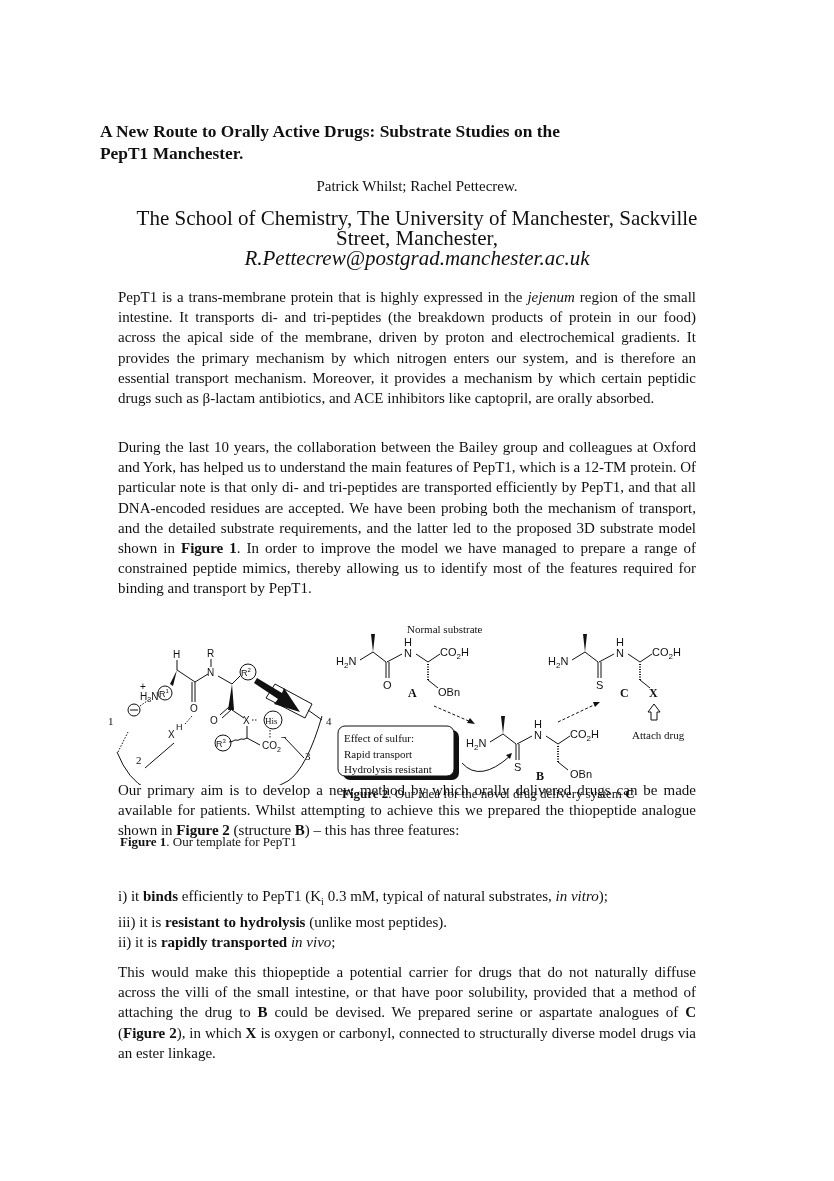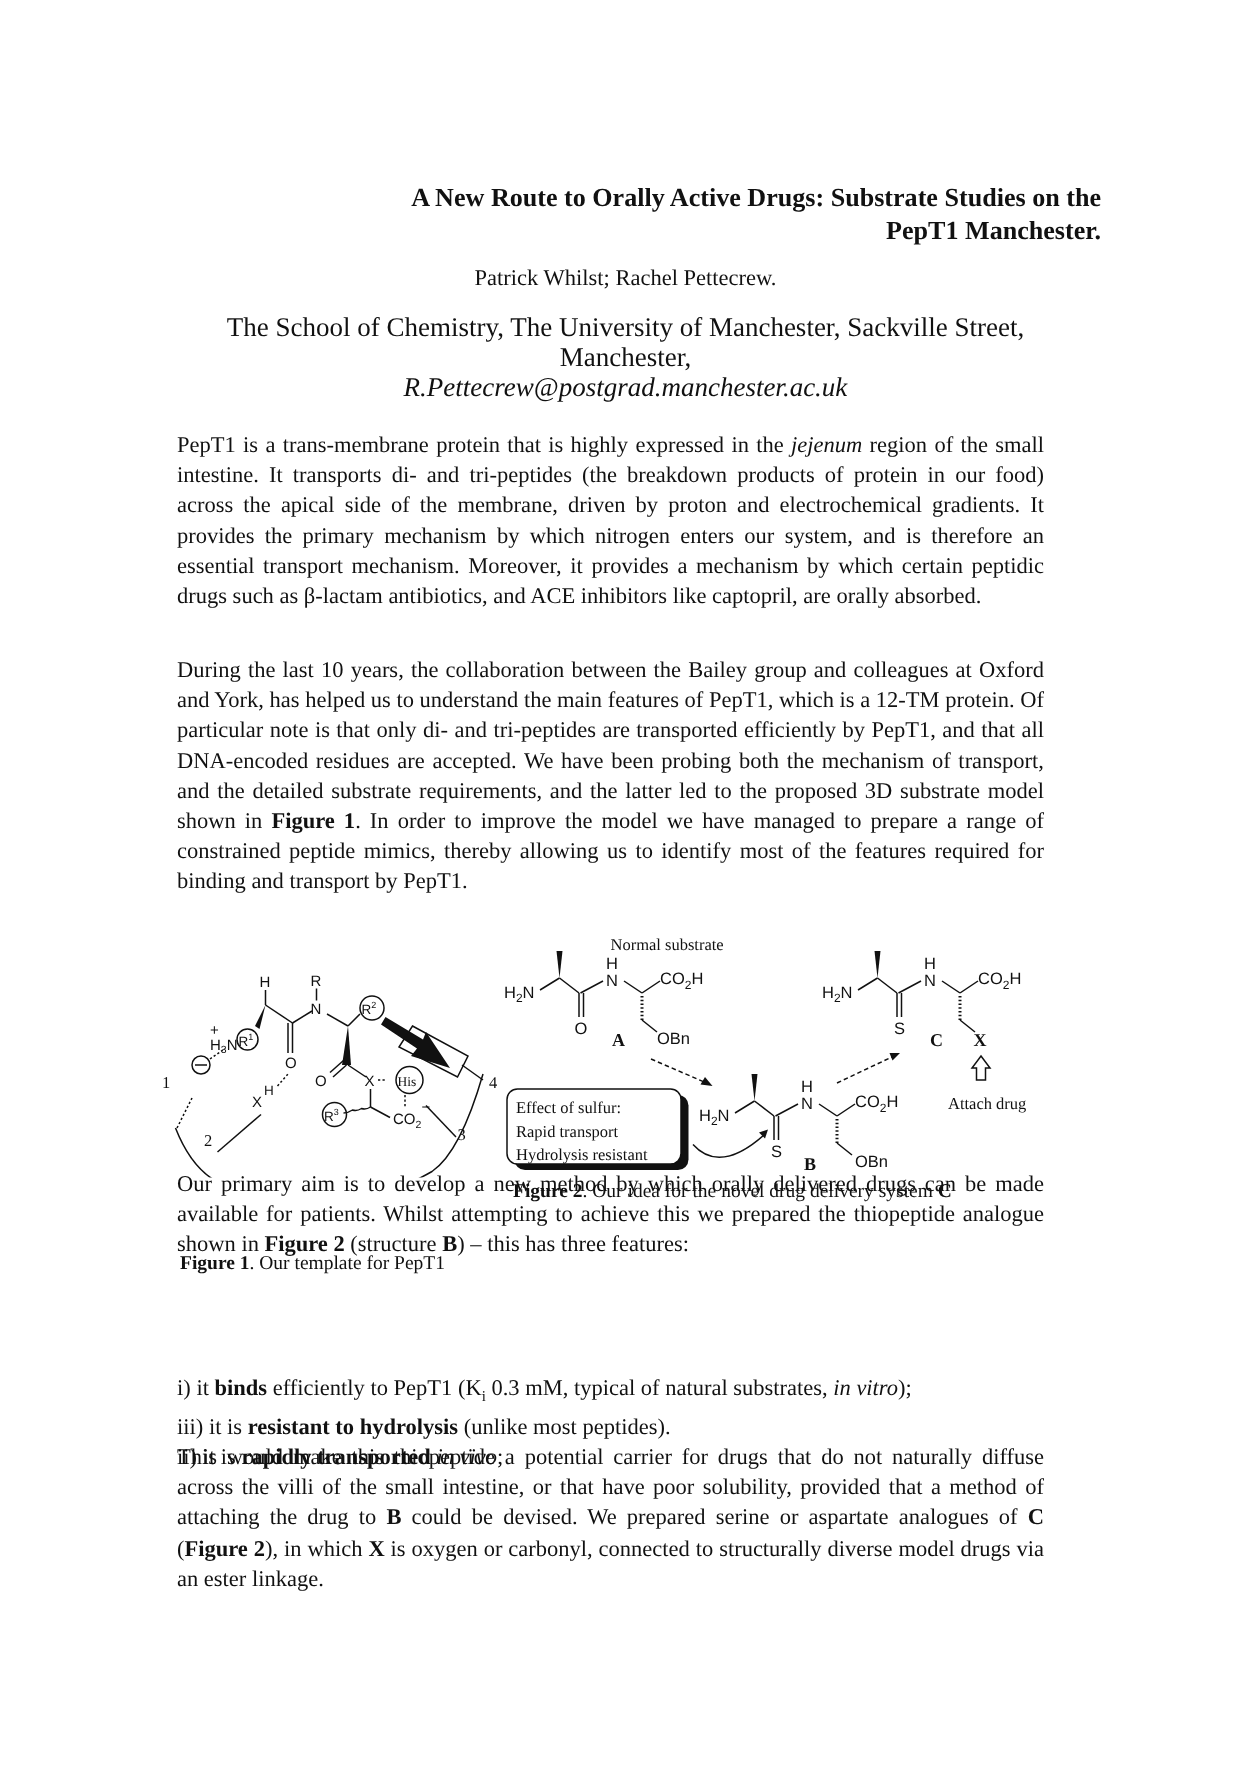--- a/index.html
+++ b/index.html
@@ -1,21 +1,21 @@
 <!DOCTYPE html>
 <html><head>
 <meta charset="utf-8">
 <style>
   html, body { margin: 0; padding: 0; background: #ffffff; }
   body { width: 834px; height: 1181px; position: relative; overflow: hidden;
          font-family: "Liberation Serif", "DejaVu Serif", serif; color: #111; }
-  .title { position: absolute; left: 100px; width: 634px; top: 120px; text-align: right;
+  .title { position: absolute; left: 100px; width: 634px; top: 120px; text-align: left;
            font-weight: bold; font-size: 17.4px; line-height: 22px; }
   .authors { position: absolute; left: 100px; width: 634px; top: 178px; text-align: center; font-size: 15px; }
-  .affil { position: absolute; left: 110px; width: 614px; top: 208px; text-align: center; font-size: 18px; line-height: 20px; }
+  .affil { position: absolute; left: 110px; width: 614px; top: 208px; text-align: center; font-size: 21px; line-height: 20px; }
   .email { font-style: italic; text-align: center; }
   .para { position: absolute; left: 118px; width: 578px; font-size: 15px; line-height: 20.2px;
           text-align: justify; text-align-last: left; }
   .para b { font-weight: bold; }
   .list { position: absolute; left: 118px; width: 600px; font-size: 15px; line-height: 20.2px; }
   .list div { white-space: nowrap; }
   .cap { position: absolute; top: 786px; font-size: 13px; white-space: nowrap; }
   .cap b { font-weight: bold; }
   svg text { font-family: "Liberation Sans", "DejaVu Sans", sans-serif; fill: #111; }
   svg text.serif { font-family: "Liberation Serif", "DejaVu Serif", serif; }
@@ -188,19 +188,19 @@
   <text class="serif" x="14" y="155" font-size="11">Hydrolysis resistant</text>
 
   <path d="M 132 145 Q 150 165 180 138" fill="none" stroke="#111"></path>
   <polygon points="182,135 176,137 180,141" fill="#111"></polygon>
 </svg>
 
 <div class="cap" style="left:342px;"><b>Figure 2</b><span>.  Our idea for the novel drug delivery system </span><b>C</b></div>
 
 <div class="para" style="top:780px;"><span>Our primary aim is to develop a new method by which orally delivered drugs can be made available for patients. Whilst attempting to achieve this we prepared the thiopeptide analogue shown in </span><b>Figure 2</b><span> (structure </span><b>B</b><span>) – this has three features:</span></div>
 
-<div class="list" style="top:916px;">
+<div class="list" style="top:886px;">
   <div><span>i)</span><span> it </span><b>binds</b><span> efficiently to PepT1 (K</span><sub style="font-size:10px">i</sub><span> 0.3 mM, typical of natural substrates, </span><i>in vitro</i><span>);</span></div>
   <div><span>iii)</span><span> it is </span><b>resistant to hydrolysis</b><span> (unlike most peptides).</span></div>
   <div><span>ii)</span><span> it is </span><b>rapidly transported</b><span> </span><i>in vivo</i><span>;</span></div>
 </div>
 
 <div class="para" style="top:962px;"><span>This would make this thiopeptide a potential carrier for drugs that do not naturally diffuse across the villi of the small intestine, or that have poor solubility, provided that a method of attaching the drug to </span><b>B</b><span> could be devised. We prepared serine or aspartate analogues of </span><b>C</b><span> (</span><b>Figure 2</b><span>), in which </span><b>X</b><span> is oxygen or carbonyl, connected to structurally diverse model drugs via an ester linkage.</span></div>
 
 </body></html>

